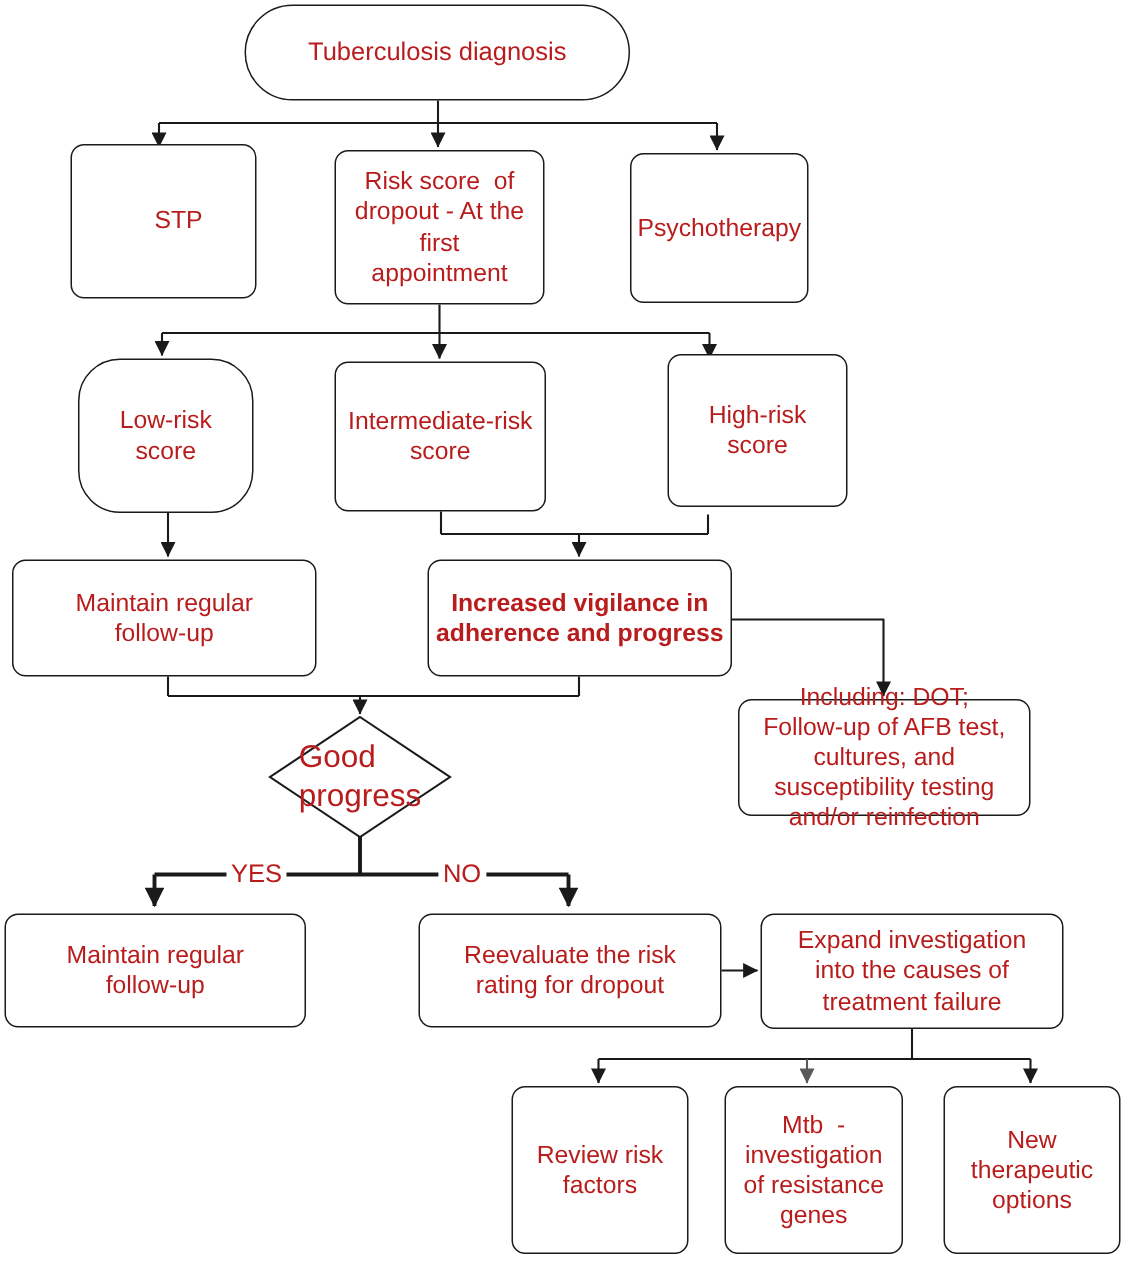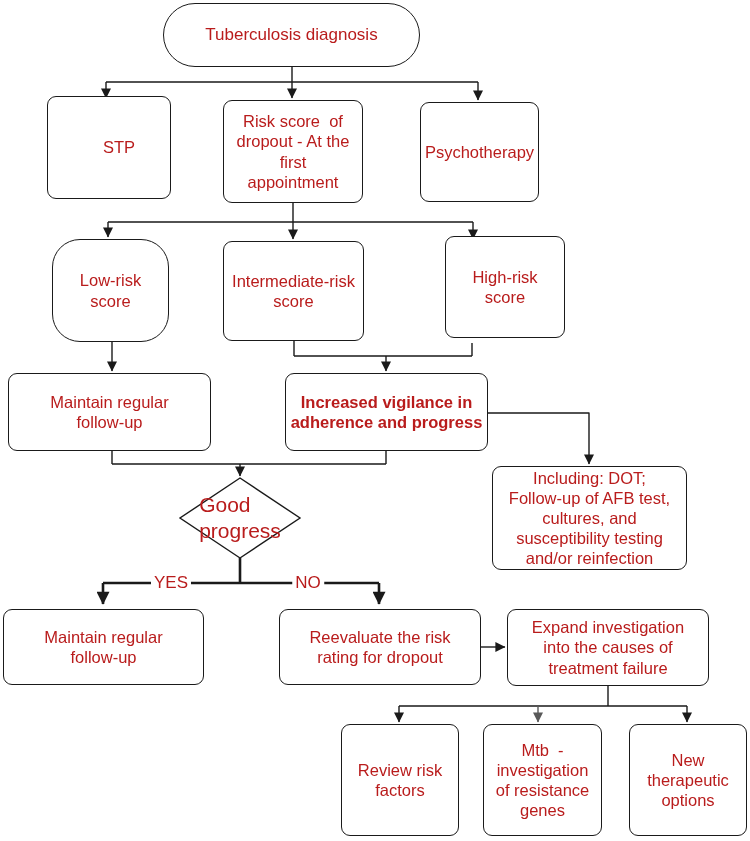--- a/index.html
+++ b/index.html
@@ -43,21 +43,21 @@
   
   .n-start       {left:163px;top:3px;  width:257px;height:64px;}
   .n-stp         {left:47px; top:96px;width:124px;height:103px;padding-left:20px;}
   .n-risk        {left:223px;top:100px;width:140px;height:103px;}
   .n-psych       {left:420px;top:102px;width:119px;height:100px;}
   .n-low         {left:52px; top:239px;width:117px;height:103px;border-radius:28px;}
   .n-inter       {left:223px;top:241px;width:141px;height:100px;}
   .n-high        {left:413px;top:236px;width:120px;height:102px;margin-left:32px;}
   .n-maintain1   {left:8px;  top:373px;width:203px;height:78px;}
   .n-vigilance   {left:285px;top:373px;width:203px;height:78px;font-weight:bold;}
-  .n-including   {left:492px;top:466px;width:195px;height:104px;}
+  .n-including   {left:492px;top:466px;width:195px;height:78px;}
   .n-diamondtext {left:180px;top:490px;width:120px;height:56px;}
   .n-maintain2   {left:3px;  top:609px;width:201px;height:76px;}
   .n-reevaluate  {left:279px;top:609px;width:202px;height:76px;}
   .n-expand      {left:507px;top:609px;width:202px;height:77px;}
   .n-review      {left:341px;top:724px;width:118px;height:112px;}
   .n-mtb         {left:483px;top:724px;width:119px;height:112px;}
   .n-newopts     {left:629px;top:724px;width:118px;height:112px;}
   .l-yes{left:171px;top:583px;}
   .l-no {left:308px;top:583px;}
 </style>

